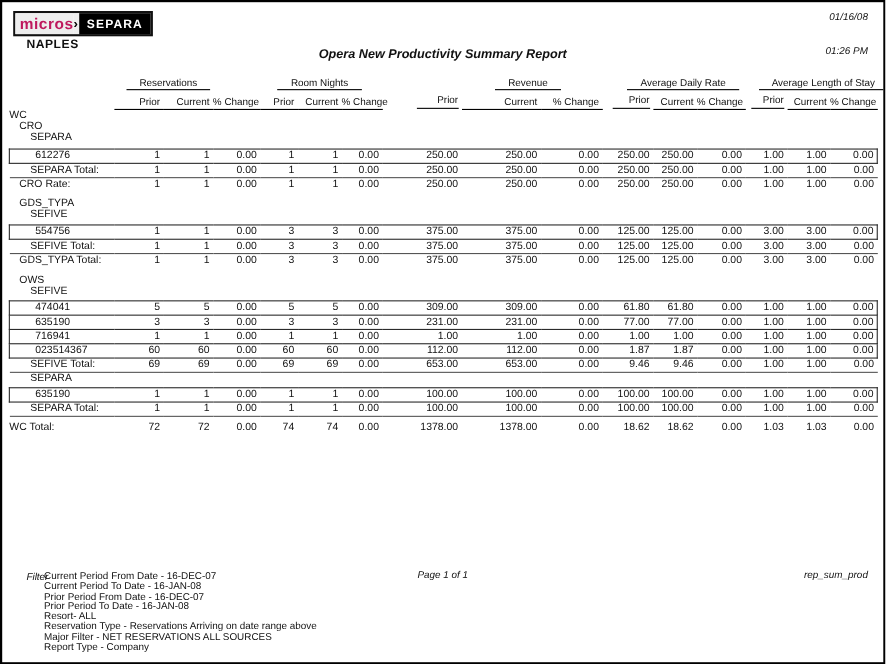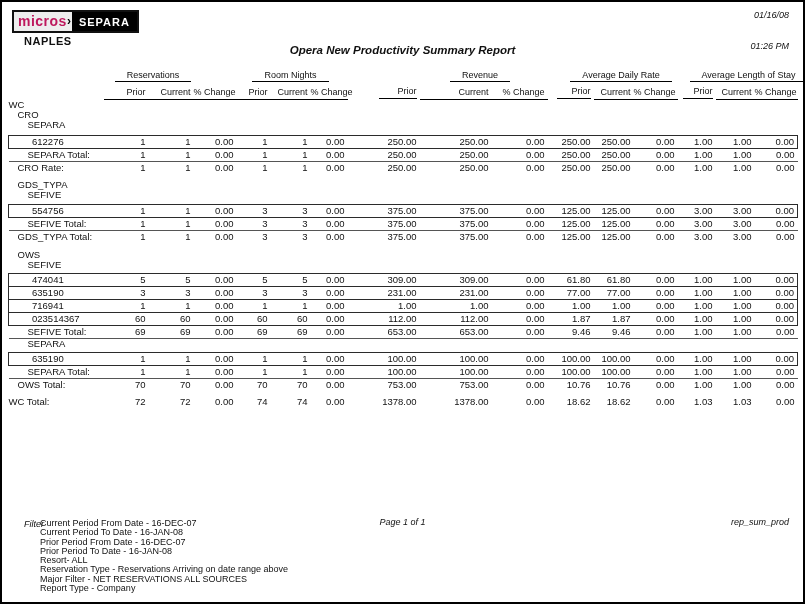--- a/index.html
+++ b/index.html
@@ -390,38 +390,20 @@
           <td class="num">100.00</td>
           <td class="num">100.00</td>
           <td class="num">0.00</td>
           <td class="num">100.00</td>
           <td class="num">100.00</td>
           <td class="num">0.00</td>
           <td class="num">1.00</td>
           <td class="num">1.00</td>
           <td class="num">0.00</td>
         </tr>
-        <tr class="total">
-          <td class="lbl" style="padding-left: 9px;">OWS Total:</td>
-          <td class="num">70</td>
-          <td class="num">70</td>
-          <td class="num">0.00</td>
-          <td class="num">70</td>
-          <td class="num">70</td>
-          <td class="num">0.00</td>
-          <td class="num">753.00</td>
-          <td class="num">753.00</td>
-          <td class="num">0.00</td>
-          <td class="num">10.76</td>
-          <td class="num">10.76</td>
-          <td class="num">0.00</td>
-          <td class="num">1.00</td>
-          <td class="num">1.00</td>
-          <td class="num">0.00</td>
-        </tr>
         <tr class="spacer" style="height: 5px;">
           <td colspan="16"></td>
         </tr>
         <tr class="grandtotal">
           <td class="lbl" style="padding-left: 0px;">WC Total:</td>
           <td class="num">72</td>
           <td class="num">72</td>
           <td class="num">0.00</td>
           <td class="num">74</td>
           <td class="num">74</td>

